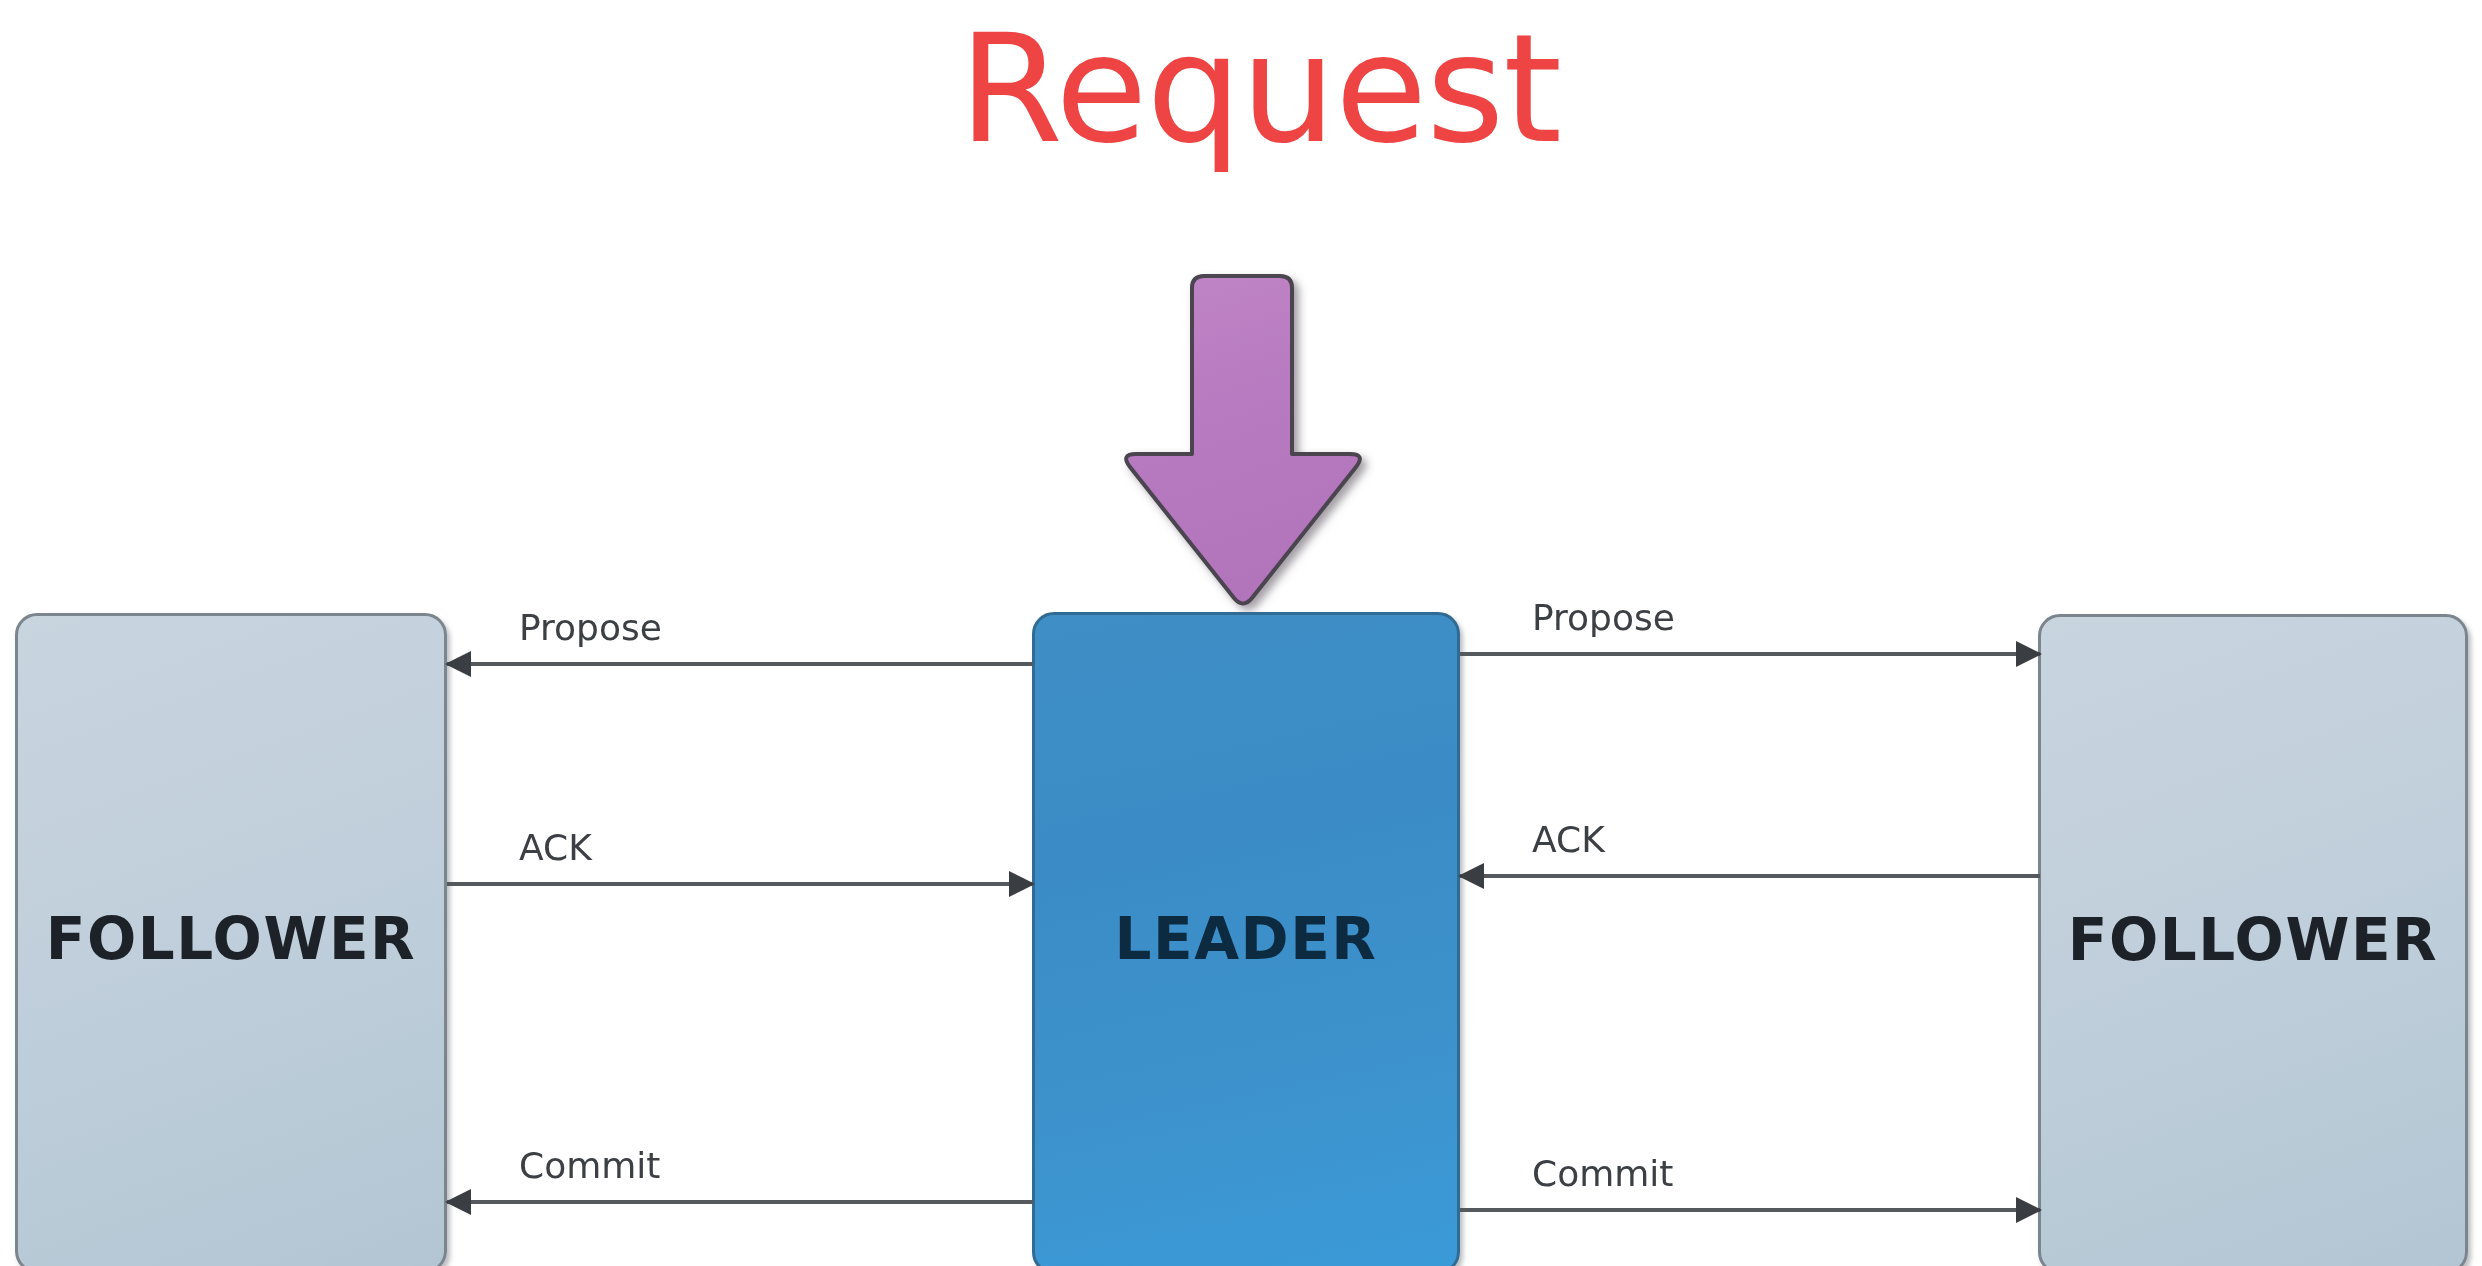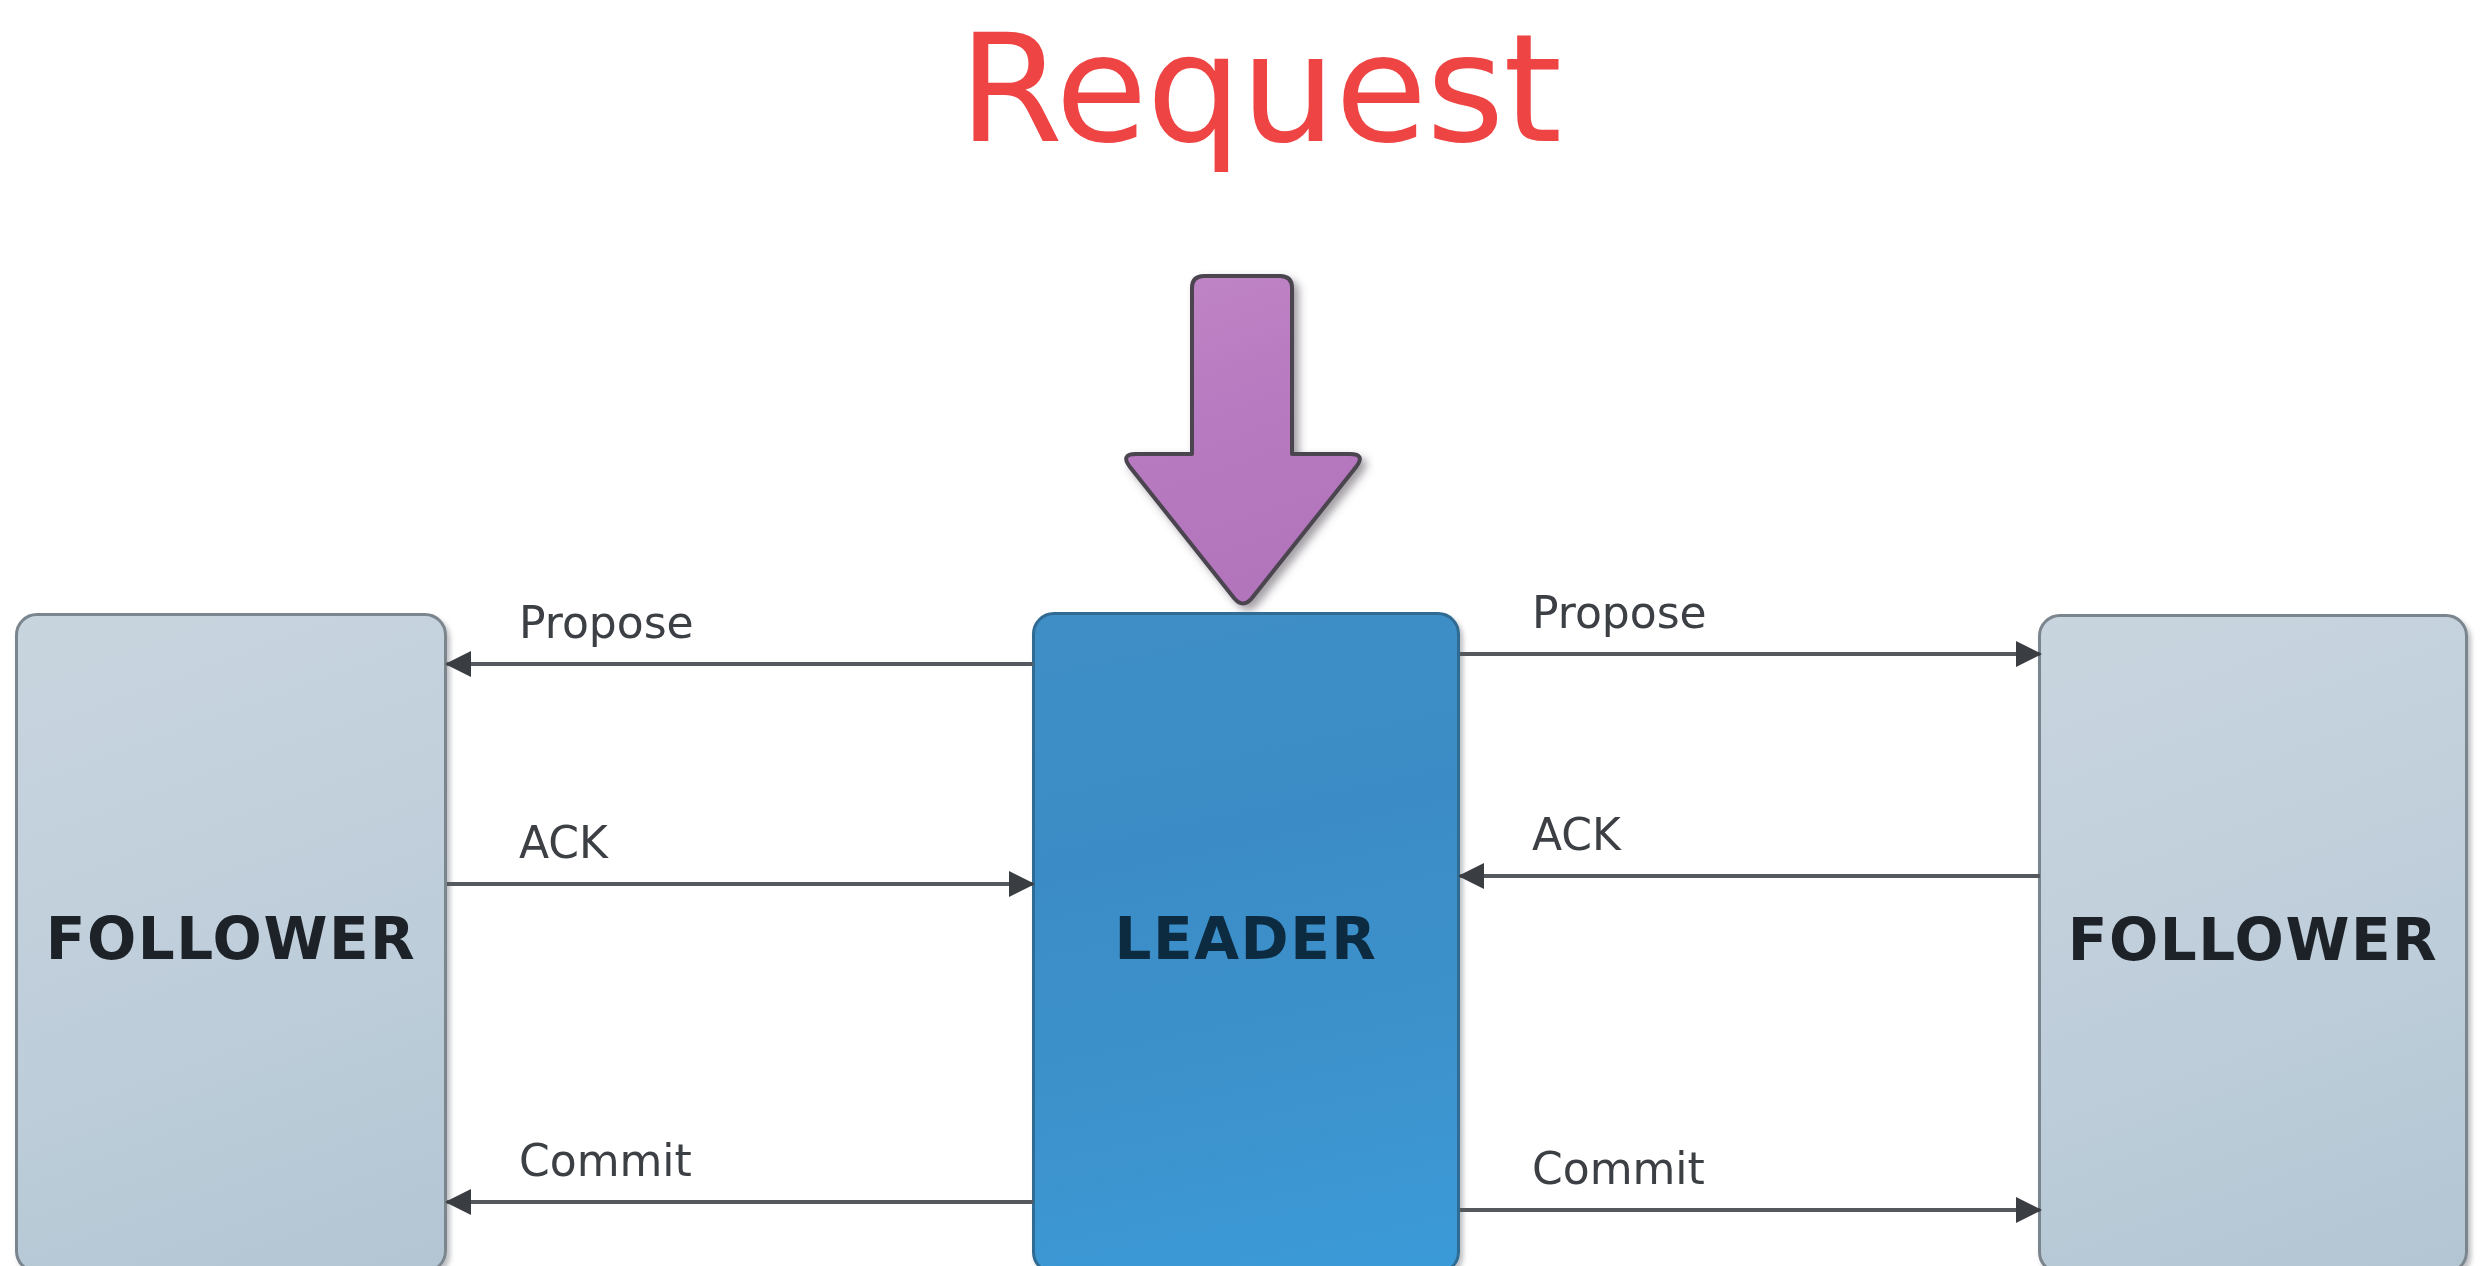--- a/index.html
+++ b/index.html
@@ -96,21 +96,21 @@
   }
   .msg.to-right .head {
     right: -2px;
     border-left: 26px solid #3a3d41;
   }
   .msg .msg-label {
     position: absolute;
     bottom: 18px;
     left: 72px;
     font-family: "DejaVu Sans", "Liberation Sans", sans-serif;
-    font-size: 44px;
+    font-size: 36px;
     font-weight: 400;
     color: #3c4045;
     white-space: nowrap;
   }
 
   
   #msg-propose-left { left: 447px; top: 662px;  width: 586px; }
   #msg-ack-left     { left: 447px; top: 882px;  width: 586px; }
   #msg-commit-left  { left: 447px; top: 1200px; width: 586px; }
 

